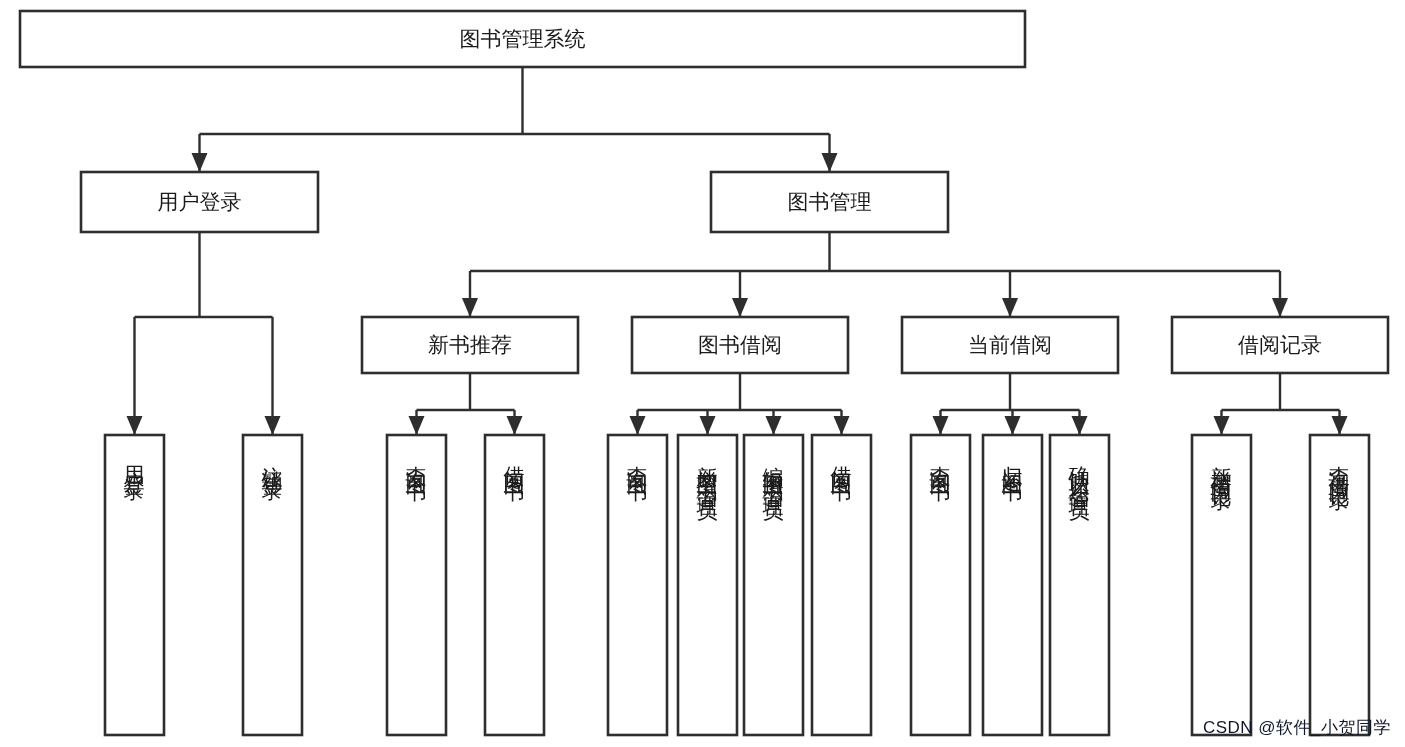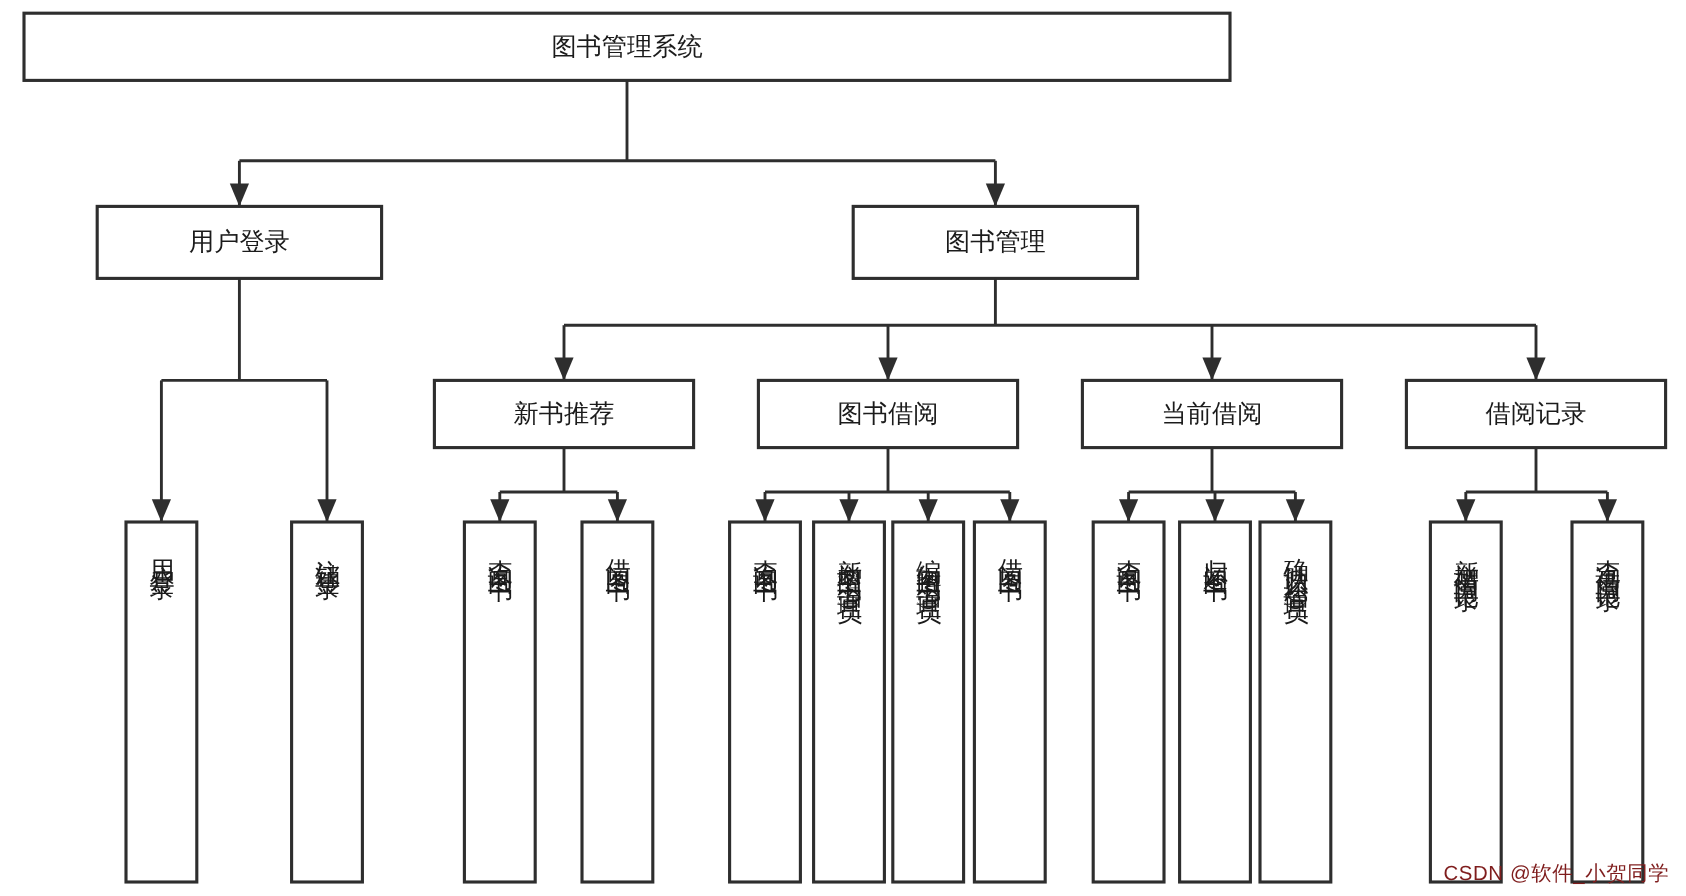--- a/index.html
+++ b/index.html
@@ -65,21 +65,21 @@
     letter-spacing: 5px;
     color: #1b1b1b;
     white-space: nowrap;
   }
   .watermark {
     position: absolute;
     right: 14px;
     bottom: 8px;
     font-family: "Liberation Sans", "DejaVu Sans", sans-serif;
     font-size: 17px;
-    color: #7f1d1d;
+    color: #0f172a;
     letter-spacing: 0.5px;
     user-select: none;
   }
 </style>
 </head>
 <body>
 
 <div id="diagram-root">
 
   <svg class="flow" viewBox="0 0 1405 747">

